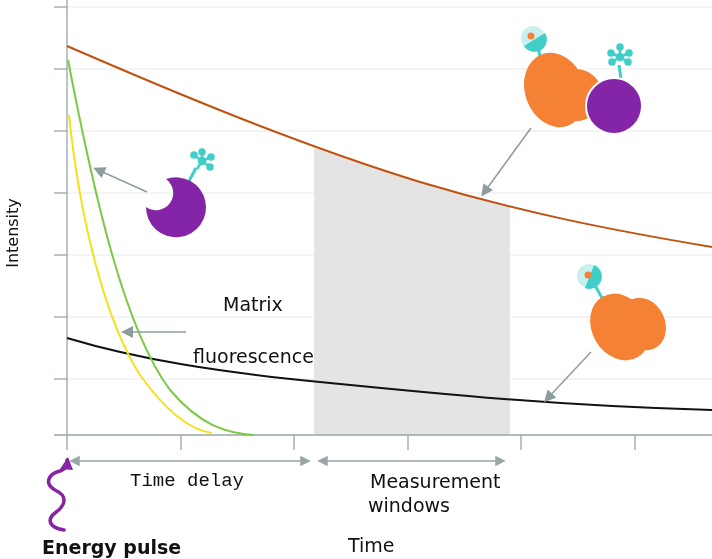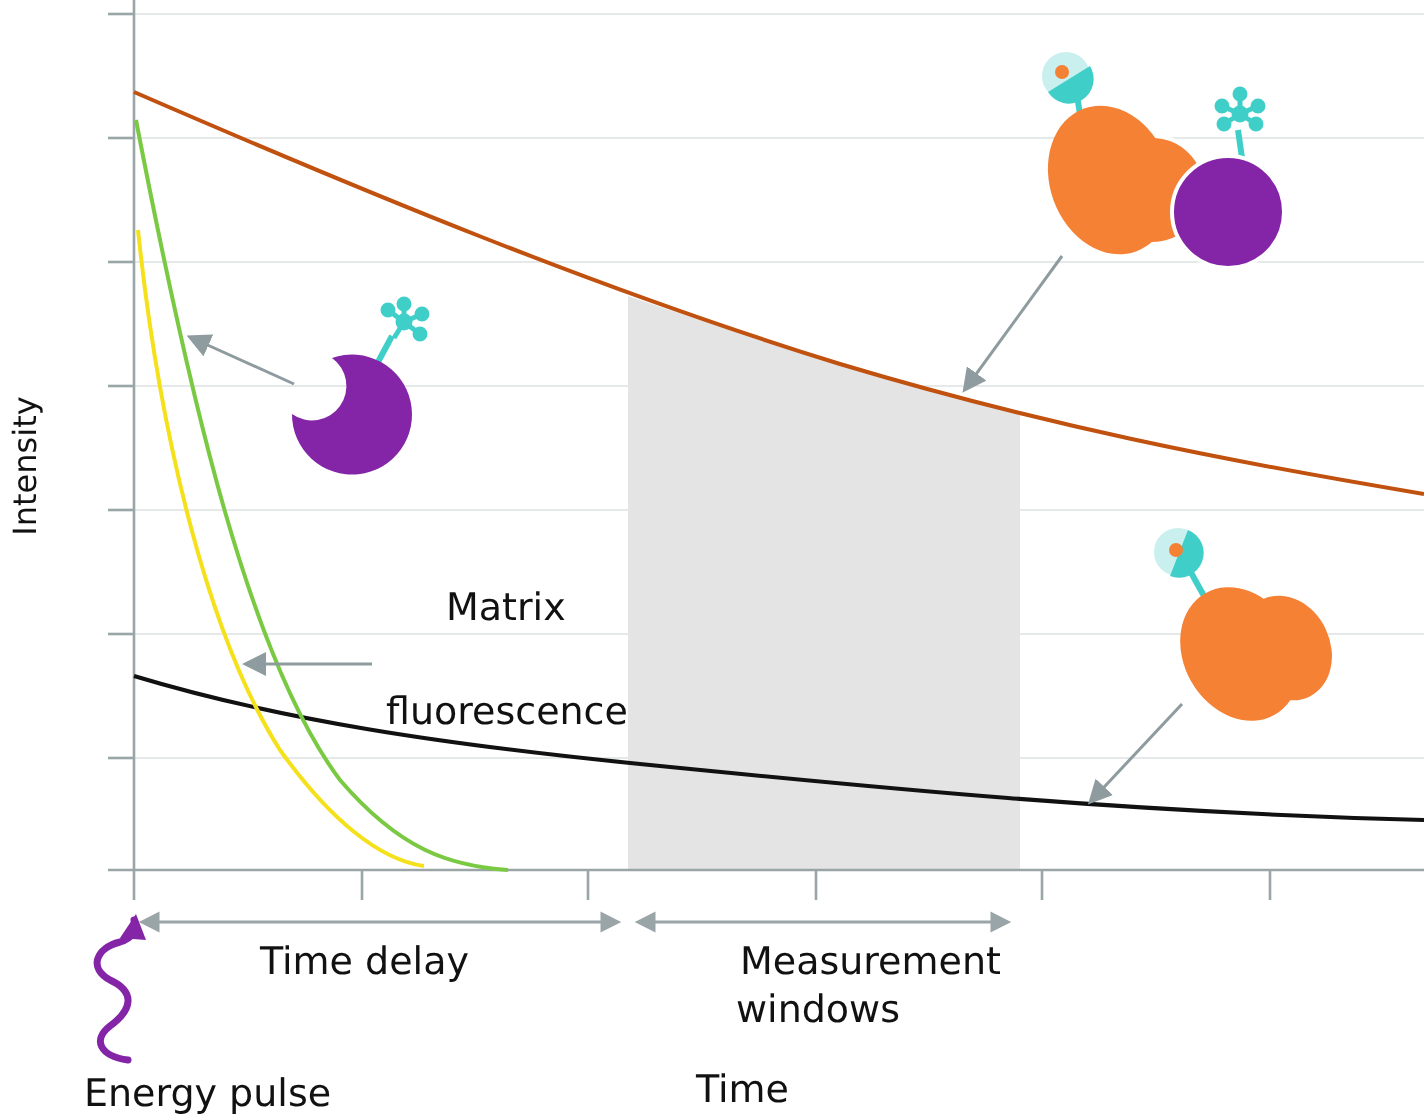--- a/index.html
+++ b/index.html
@@ -123,17 +123,17 @@
     <path d="M585,288 A12,12 0 0 0 594,265 Z" fill="#3fcfc8"></path>
     <circle cx="588" cy="275" r="3.5" fill="#f58135"></circle>
     <ellipse cx="643" cy="324" rx="22" ry="27" transform="rotate(-25 643 324)" fill="#f58135"></ellipse>
     <ellipse cx="620" cy="327" rx="28" ry="35" transform="rotate(-30 620 327)" fill="#f58135"></ellipse>
   </g>
 </svg>
 
 <div class="lbl ylabel">Intensity</div>
 <div class="lbl" style="left:223px;top:293px;">Matrix</div>
 <div class="lbl" style="left:193px;top:317px;margin-top:28px;">fluorescence</div>
-<div class="lbl" style="left:130px;top:470px;">Time delay</div>
+<div class="lbl" style="left:130px;top:470px;font-family:Liberation Mono, monospace;">Time delay</div>
 <div class="lbl" style="left:345px;top:470px;margin-left:25px;">Measurement</div>
 <div class="lbl" style="left:368px;top:494px;">windows</div>
-<div class="lbl" style="left:42px;top:536px;">Energy pulse</div>
+<div class="lbl" style="left:42px;top:536px;font-weight:bold;">Energy pulse</div>
 <div class="lbl" style="left:348px;top:534px;">Time</div>
 
 </body></html>

